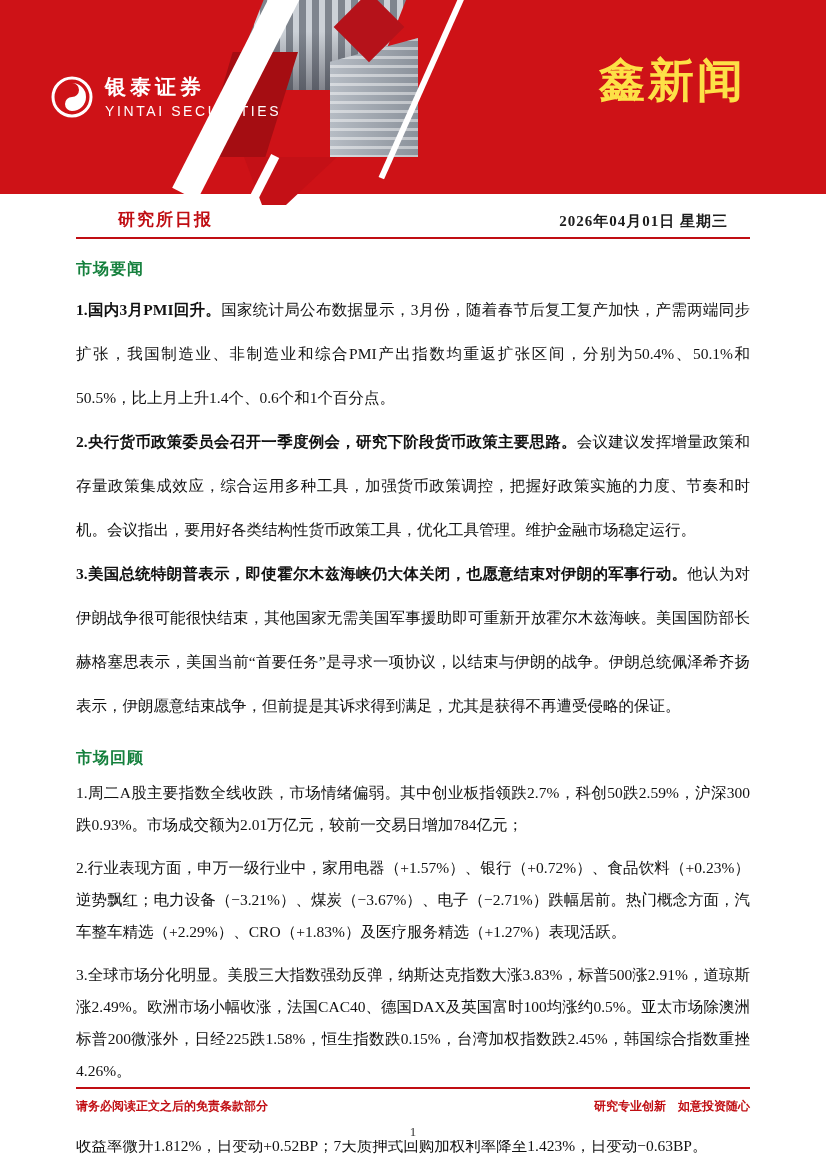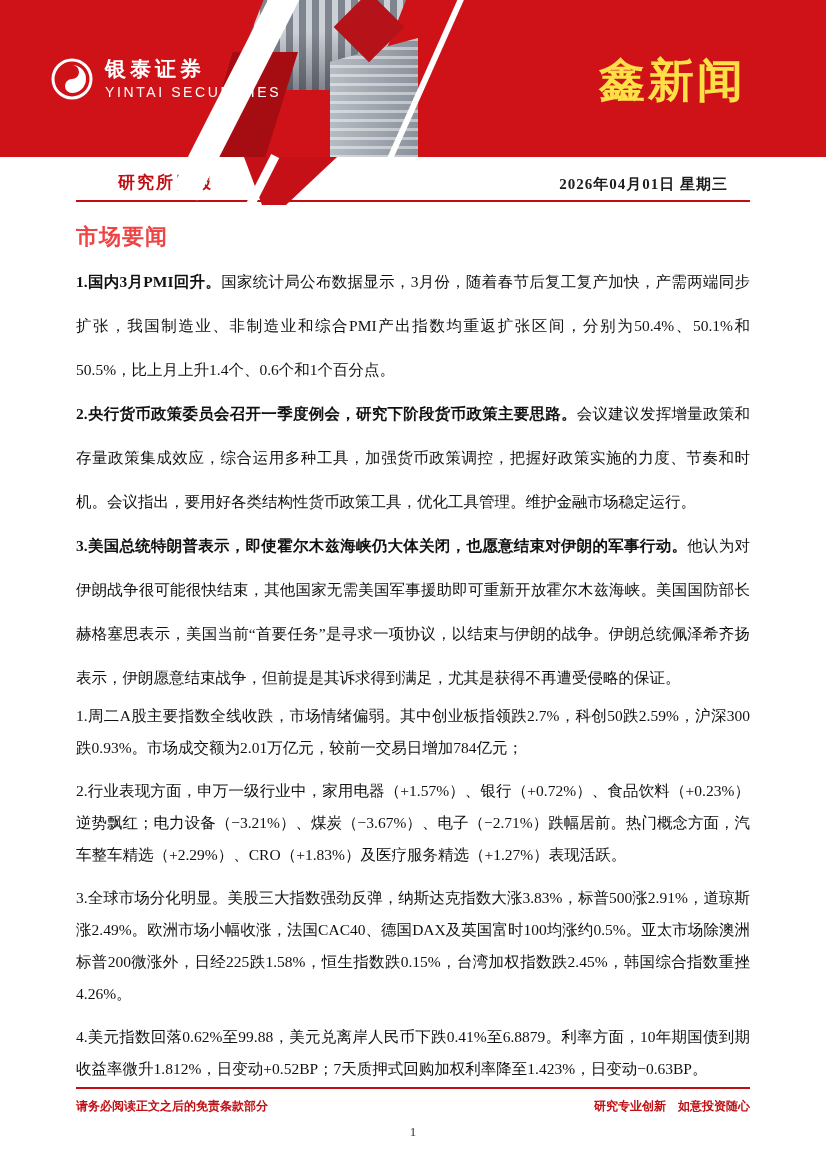--- a/index.html
+++ b/index.html
@@ -8,21 +8,21 @@
     position:relative;
     width:826px; height:1169px;
     margin:0 auto;
     background:#ffffff;
     overflow:hidden;
     font-family:"Liberation Serif","DejaVu Serif",serif;
     color:#111111;
   }
 
   
-  .banner { position:relative; width:826px; height:157px; background:#ce1217; }
+  .banner { position:relative; width:826px; height:194px; background:#ce1217; }
   .logo { position:absolute; left:50px; top:50%; transform:translateY(-50%);
           display:flex; align-items:center; gap:11px; z-index:6; }
   .logo-emblem { width:44px; height:44px; flex:0 0 auto; }
   .logo-text { display:flex; flex-direction:column; color:#ffffff; }
   .logo-cn { font-size:21px; font-weight:bold; letter-spacing:4px; line-height:1.15; }
   .logo-en { font-size:14px; letter-spacing:2.6px; margin-top:3px;
              font-family:"Liberation Sans",sans-serif; }
   .banner-title { position:absolute; right:80px; top:50px; color:#fde047;
                   font-size:46px; font-weight:bold; letter-spacing:3px; z-index:6; }
 
@@ -59,21 +59,21 @@
   .subheader { display:flex; justify-content:space-between; align-items:flex-end;
                margin:14px 76px 0; }
   .report-type { margin-left:42px; color:#c00e13; font-size:17px; font-weight:bold;
                  letter-spacing:2px; }
   .report-date { margin-right:22px; color:#1c1c1c; font-size:15px; font-weight:bold;
                  letter-spacing:1px; }
   .rule { height:2px; background:#c00e13; margin:6px 76px 0; }
 
   
   .content { padding:0 76px; }
-  .section-title { color:#ef4444; font-size:22px; font-weight:bold;
+  .section-title { color:#15803d; font-size:16px; font-weight:bold;
                    letter-spacing:1px; margin:20px 0 8px; }
   .sec-1 p { font-size:15.5px; line-height:44px; text-align:justify; }
   .sec-2 p { font-size:15.5px; line-height:32px; text-align:justify; margin-bottom:11px; }
   .content p strong { font-weight:bold; }
 
   
   .footer { position:absolute; left:76px; right:76px; top:1087px; background:#ffffff; }
   .footer-rule { height:2px; background:#c00e13; }
   .footer-row { display:flex; justify-content:space-between; margin-top:9px;
                 color:#c00e13; font-size:12px; font-weight:bold; }
@@ -123,20 +123,21 @@
   <div class="content">
 
     <div class="sec-1">
       <h2 class="section-title">市场要闻</h2>
       <p><strong>1.国内3月PMI回升。</strong><span>国家统计局公布数据显示，3月份，随着春节后复工复产加快，产需两端同步扩张，我国制造业、非制造业和综合PMI产出指数均重返扩张区间，分别为50.4%、50.1%和50.5%，比上月上升1.4个、0.6个和1个百分点。</span></p>
       <p><strong>2.央行货币政策委员会召开一季度例会，研究下阶段货币政策主要思路。</strong><span>会议建议发挥增量政策和存量政策集成效应，综合运用多种工具，加强货币政策调控，把握好政策实施的力度、节奏和时机。会议指出，要用好各类结构性货币政策工具，优化工具管理。维护金融市场稳定运行。</span></p>
       <p><strong>3.美国总统特朗普表示，即使霍尔木兹海峡仍大体关闭，也愿意结束对伊朗的军事行动。</strong><span>他认为对伊朗战争很可能很快结束，其他国家无需美国军事援助即可重新开放霍尔木兹海峡。美国国防部长赫格塞思表示，美国当前“首要任务”是寻求一项协议，以结束与伊朗的战争。伊朗总统佩泽希齐扬表示，伊朗愿意结束战争，但前提是其诉求得到满足，尤其是获得不再遭受侵略的保证。</span></p>
     </div>
 
     <div class="sec-2">
+      <h2 class="section-title">市场回顾</h2>
       <p>1.周二A股主要指数全线收跌，市场情绪偏弱。其中创业板指领跌2.7%，科创50跌2.59%，沪深300跌0.93%。市场成交额为2.01万亿元，较前一交易日增加784亿元；</p>
       <p>2.行业表现方面，申万一级行业中，家用电器（+1.57%）、银行（+0.72%）、食品饮料（+0.23%）逆势飘红；电力设备（−3.21%）、煤炭（−3.67%）、电子（−2.71%）跌幅居前。热门概念方面，汽车整车精选（+2.29%）、CRO（+1.83%）及医疗服务精选（+1.27%）表现活跃。</p>
       <p>3.全球市场分化明显。美股三大指数强劲反弹，纳斯达克指数大涨3.83%，标普500涨2.91%，道琼斯涨2.49%。欧洲市场小幅收涨，法国CAC40、德国DAX及英国富时100均涨约0.5%。亚太市场除澳洲标普200微涨外，日经225跌1.58%，恒生指数跌0.15%，台湾加权指数跌2.45%，韩国综合指数重挫4.26%。</p>
       <p>4.美元指数回落0.62%至99.88，美元兑离岸人民币下跌0.41%至6.8879。利率方面，10年期国债到期收益率微升1.812%，日变动+0.52BP；7天质押式回购加权利率降至1.423%，日变动−0.63BP。</p>
     </div>
 
   </div>
 
   <div class="footer">
     <div class="footer-rule"></div>

